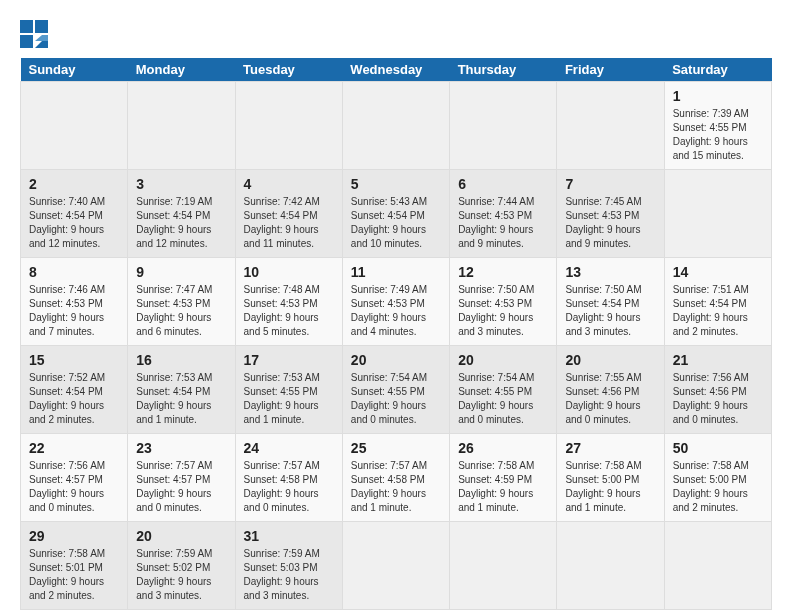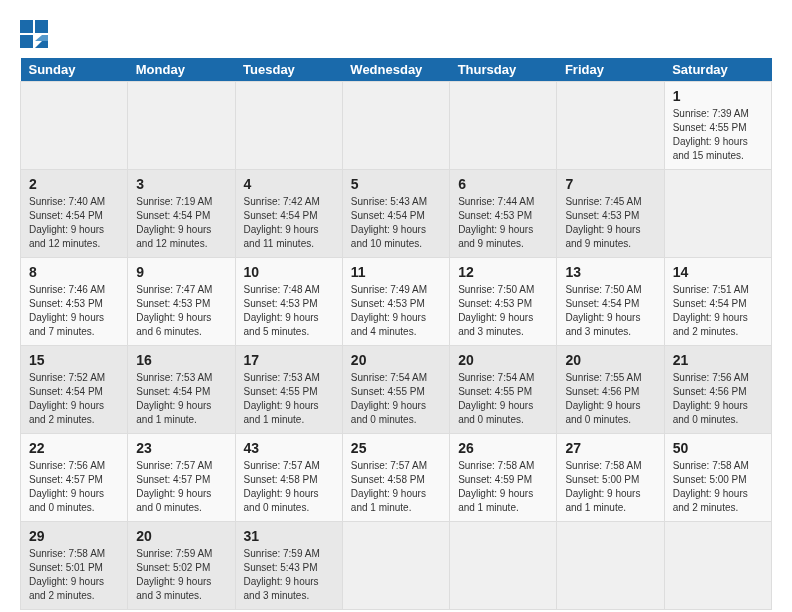--- a/index.html
+++ b/index.html
@@ -322,21 +322,21 @@
         </td>
         <td>
           <span class="day-num">23</span>
           <div class="day-info">
             <span>Sunrise: 7:57 AM</span><br>
             <span>Sunset: 4:57 PM</span><br>
             <span>Daylight: 9 hours and 0 minutes.</span>
           </div>
         </td>
         <td>
-          <span class="day-num">43</span>
+          <span class="day-num">24</span>
           <div class="day-info">
             <span>Sunrise: 7:57 AM</span><br>
             <span>Sunset: 4:58 PM</span><br>
             <span>Daylight: 9 hours and 0 minutes.</span>
           </div>
         </td>
         <td>
           <span class="day-num">25</span>
           <div class="day-info">
             <span>Sunrise: 7:57 AM</span><br>
@@ -383,21 +383,21 @@
           <div class="day-info">
             <span>Sunrise: 7:59 AM</span><br>
             <span>Sunset: 5:02 PM</span><br>
             <span>Daylight: 9 hours and 3 minutes.</span>
           </div>
         </td>
         <td>
           <span class="day-num">31</span>
           <div class="day-info">
             <span>Sunrise: 7:59 AM</span><br>
-            <span>Sunset: 5:43 PM</span><br>
+            <span>Sunset: 5:03 PM</span><br>
             <span>Daylight: 9 hours and 3 minutes.</span>
           </div>
         </td>
         <td class="empty-cell"></td>
         <td class="empty-cell"></td>
         <td class="empty-cell"></td>
         <td class="empty-cell"></td>
       </tr>
     </tbody>
 </table>

